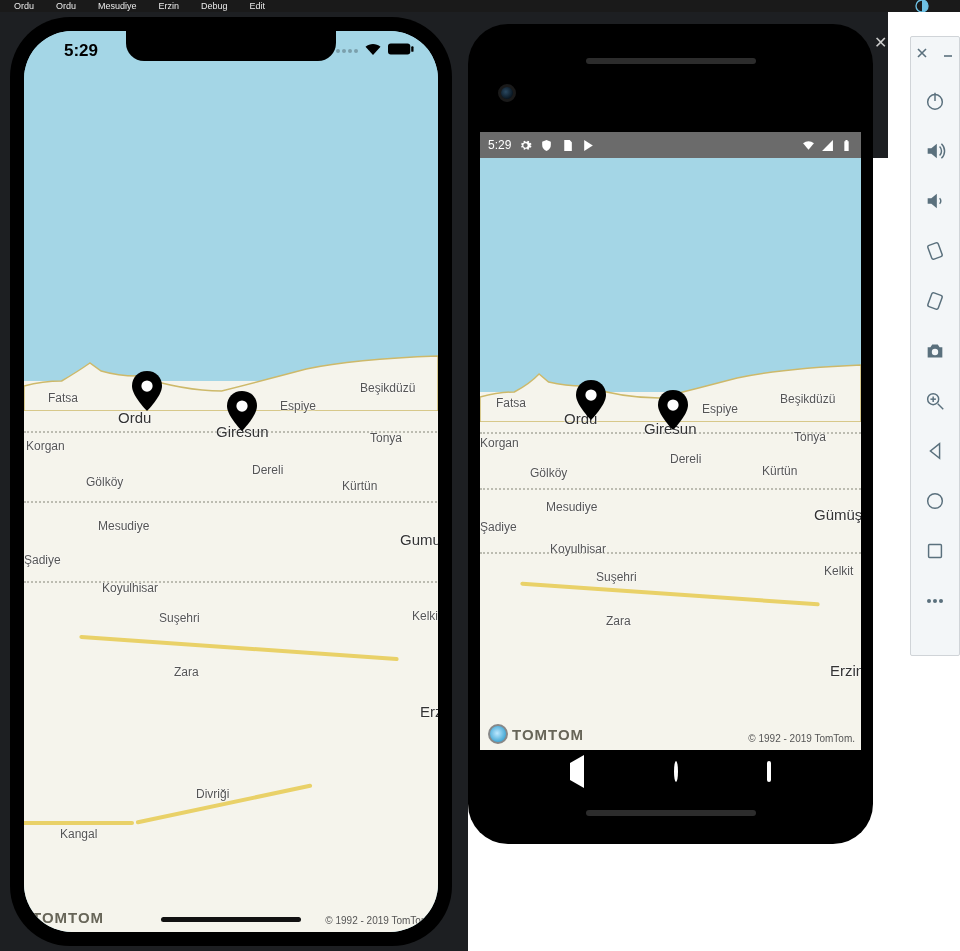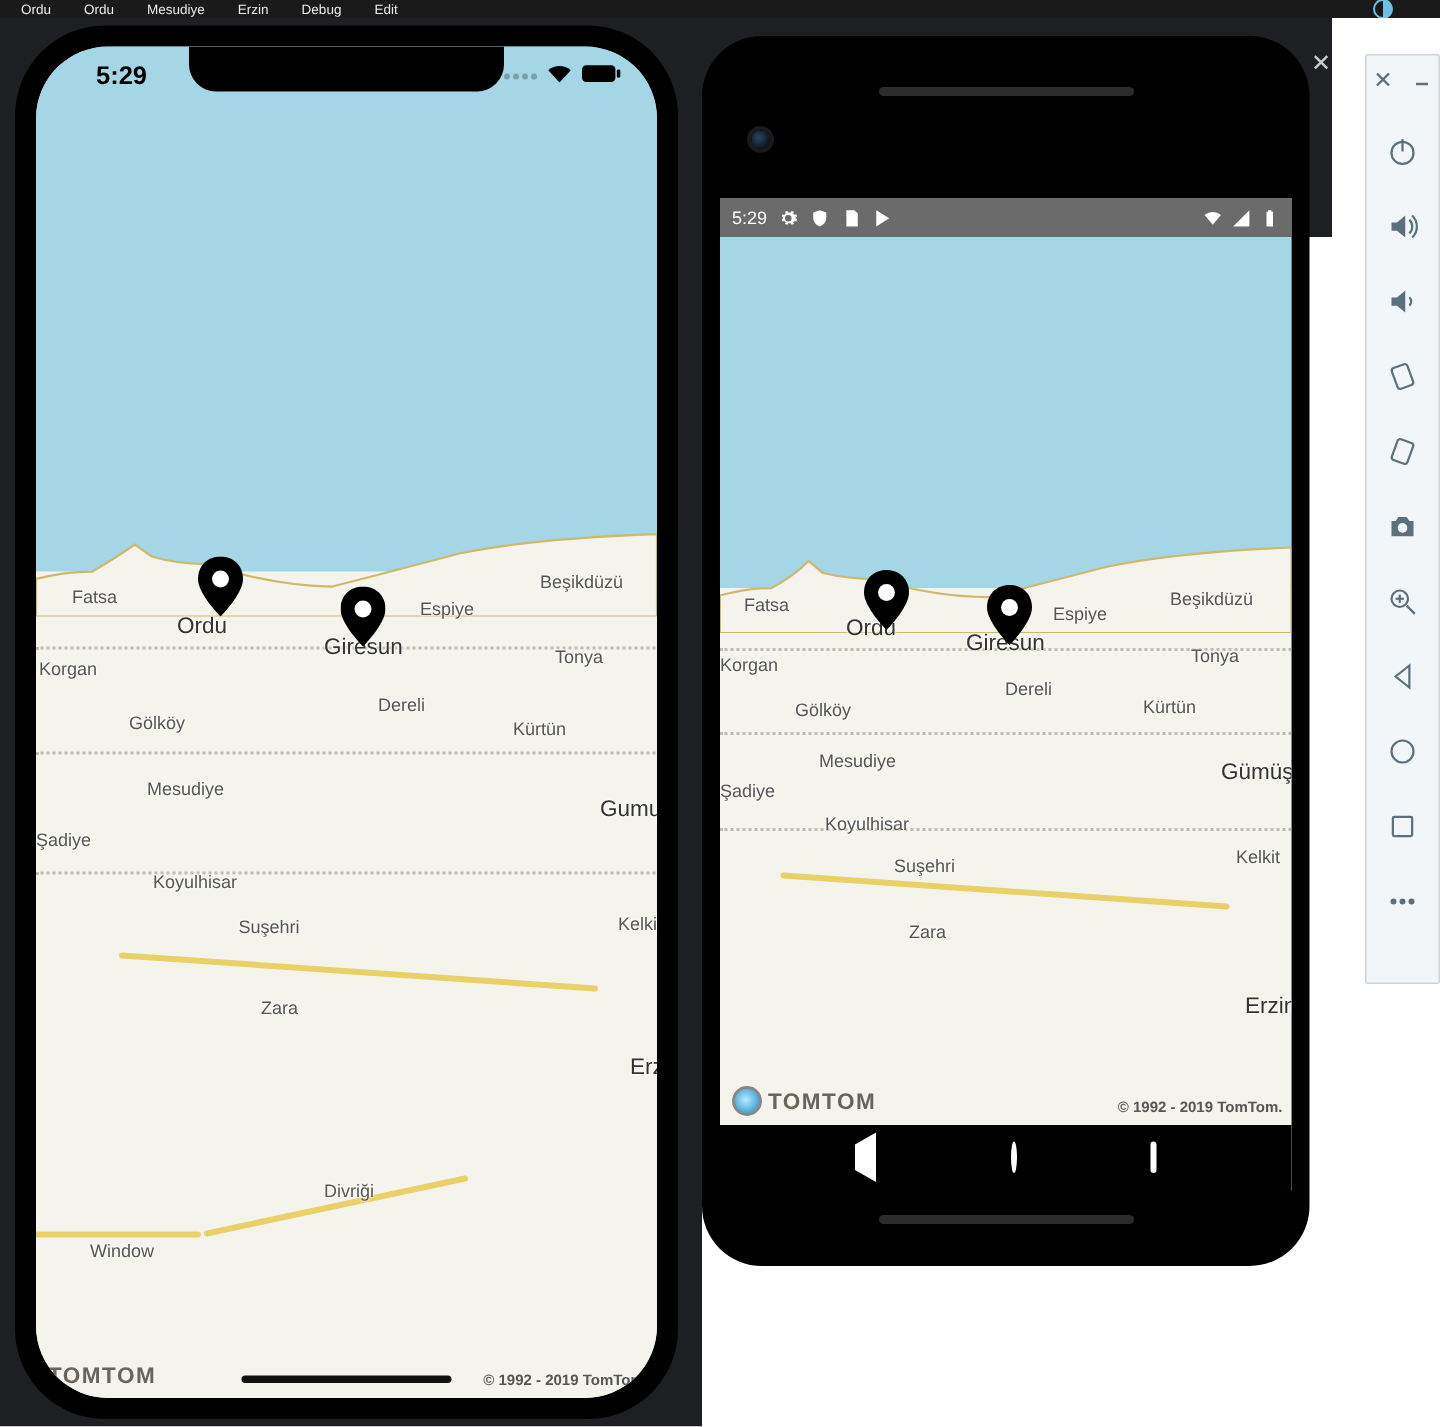--- a/index.html
+++ b/index.html
@@ -207,21 +207,20 @@
   .tt-circle {
     display:inline-block; width:20px;height:20px;border-radius:50%;
     background: radial-gradient(circle at 45% 45%, #bde8ff, #46a9d6 70%);
     border: 2px solid #888;
   }
   .copyright {
     position: absolute;
     right: 6px; bottom: 6px;
     font-size: 10px;
     color: #555;
-    font-weight: bold;
   }
   .android-screen .copyright { bottom: 50px; }
 
   
   .road { position:absolute; background:#e9d168; border-radius:2px; }
   .border-line { position:absolute; border-top: 2px dotted #bcbcb1; }
 
   
   .emu-sidebar {
     position: absolute;
@@ -318,22 +317,22 @@
 
       <span class="label" style="left:24px; top:10px;">Fatsa</span>
       <span class="label big" style="left:94px; top:28px;">Ordu</span>
       <span class="label" style="left:2px; top:58px;">Korgan</span>
       <span class="label" style="left:62px; top:94px;">Gölköy</span>
       <span class="label" style="left:74px; top:138px;">Mesudiye</span>
       <span class="label" style="left:0px; top:172px;">Şadiye</span>
       <span class="label" style="left:78px; top:200px;">Koyulhisar</span>
       <span class="label" style="left:135px; top:230px;">Suşehri</span>
       <span class="label" style="left:150px; top:284px;">Zara</span>
-      <span class="label" style="left:36px; top:446px;">Window</span>
-      <span class="label" style="left:192px; top:406px;">Divriği</span>
+      <span class="label" style="left:36px; top:446px;">Kangal</span>
+      <span class="label" style="left:172px; top:406px;">Divriği</span>
       <span class="label big" style="left:192px; top:42px;">Giresun</span>
       <span class="label" style="left:256px; top:18px;">Espiye</span>
       <span class="label" style="left:336px; top:0px;">Beşikdüzü</span>
       <span class="label" style="left:346px; top:50px;">Tonya</span>
       <span class="label" style="left:228px; top:82px;">Dereli</span>
       <span class="label" style="left:318px; top:98px;">Kürtün</span>
       <span class="label big" style="left:376px; top:150px;">Gumuşh</span>
       <span class="label" style="left:388px; top:228px;">Kelkit</span>
       <span class="label big" style="left:396px; top:322px;">Erzin</span>
     </div>

